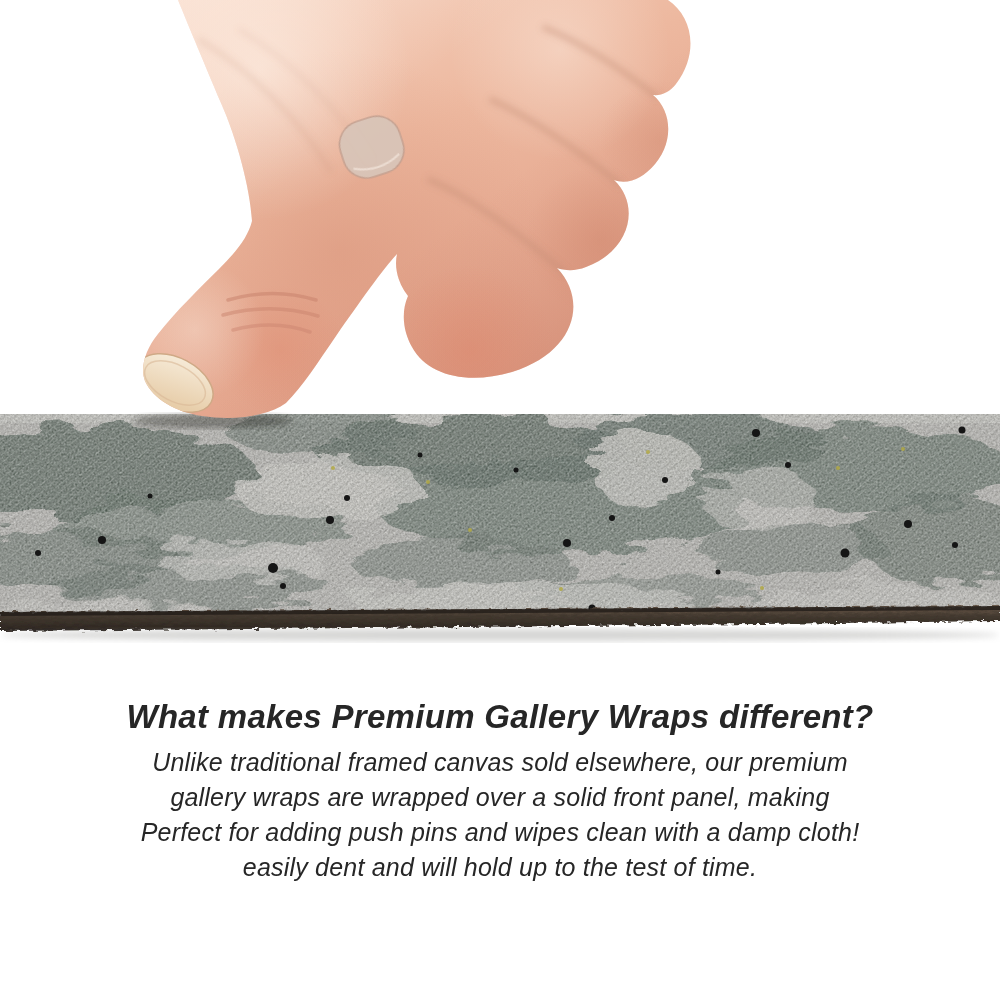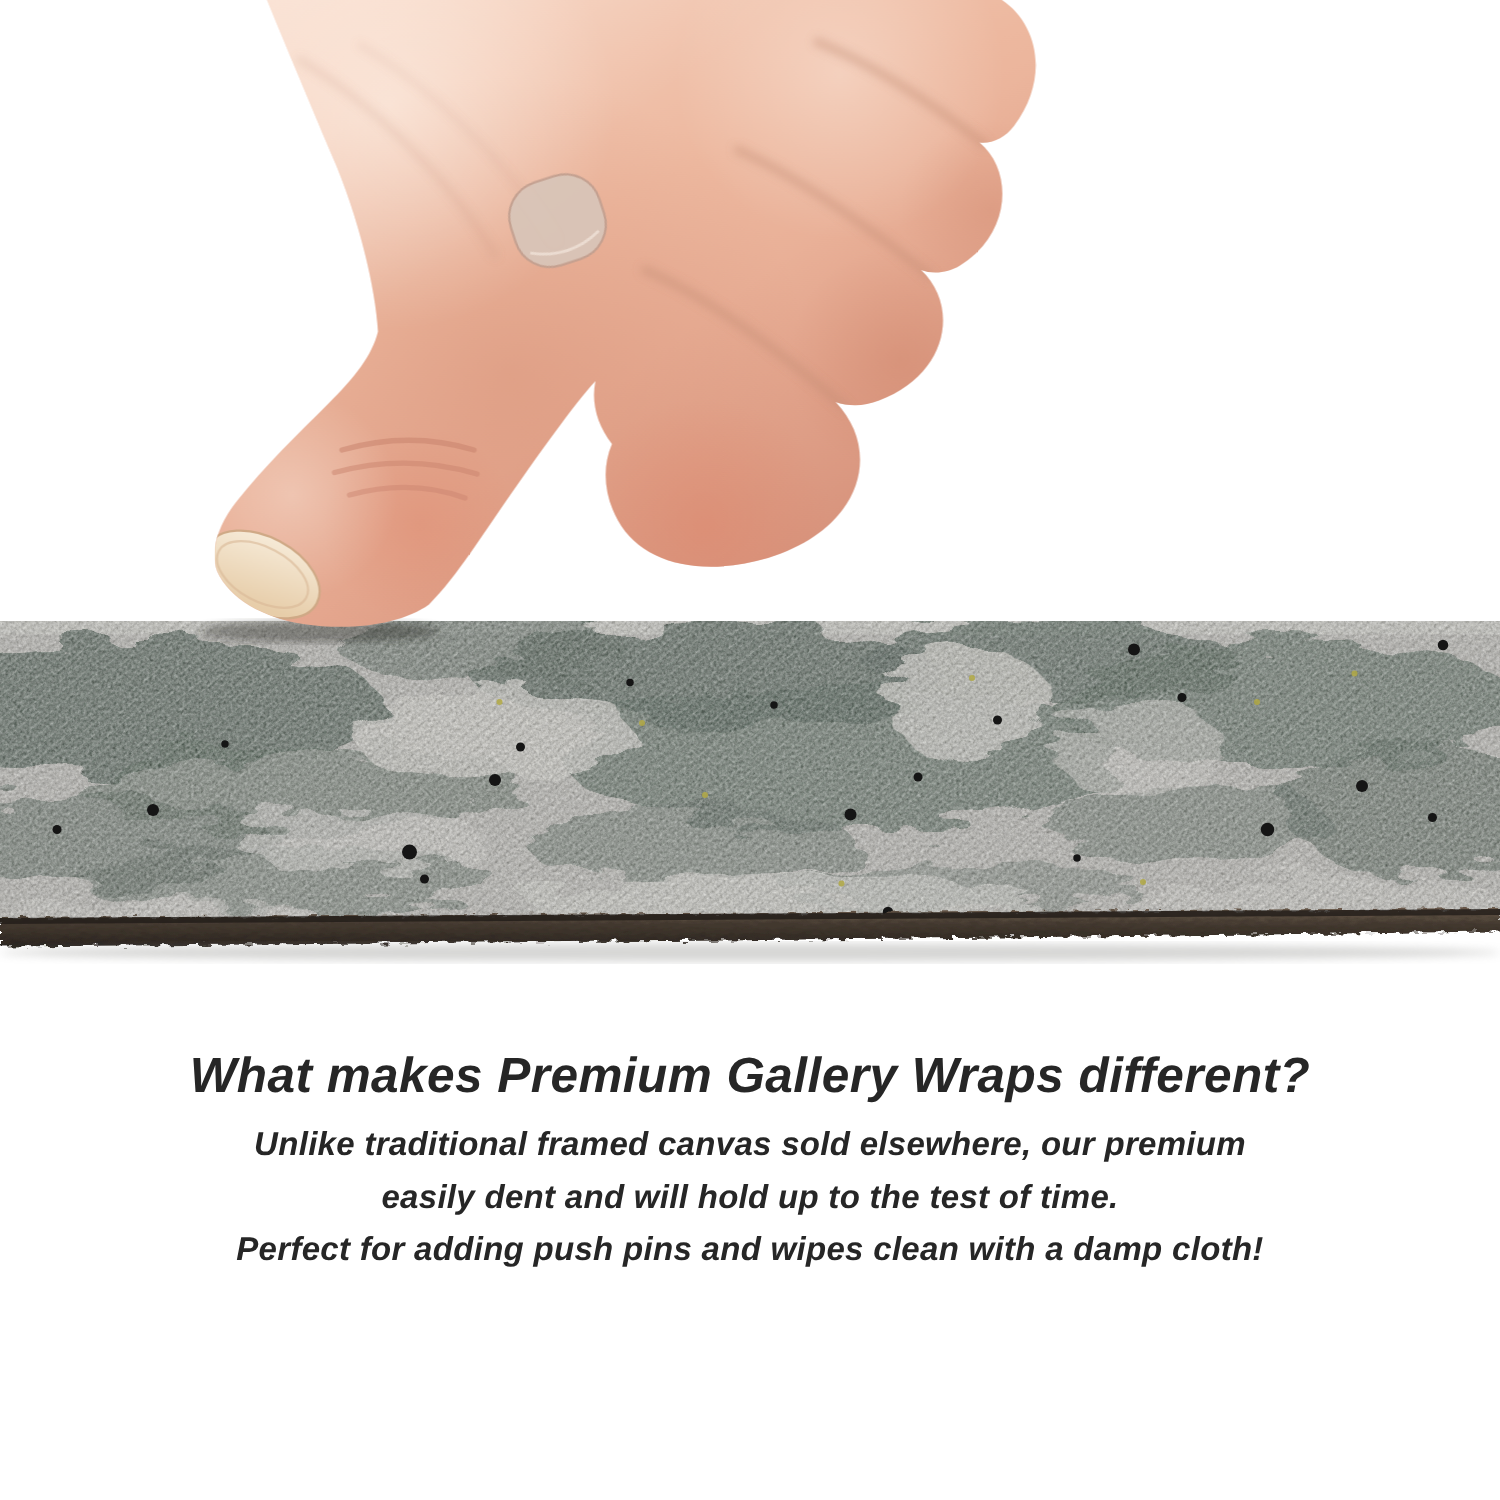--- a/index.html
+++ b/index.html
@@ -7,21 +7,21 @@
   .stage { position:relative; width:1000px; height:1000px; overflow:hidden; background:#ffffff; }
   svg.scene { position:absolute; top:0; left:0; display:block; }
   .caption {
     position:absolute; top:698px; left:0; width:1000px;
     text-align:center; color:#262626; font-style:italic;
   }
   .caption h2 {
     font-size:33px; font-weight:600; margin:0 0 9px 0; letter-spacing:0.3px;
   }
   .caption p {
-    font-size:22px; font-weight:700; line-height:35px; margin:0; letter-spacing:0.2px;
+    font-size:25px; font-weight:400; line-height:35px; margin:0; letter-spacing:0.2px;
   }
 </style>
 </head>
 <body>
 
 <div class="stage">
 
   <svg class="scene" width="1000" height="660" viewBox="0 0 1000 660">
     <defs>
       <linearGradient id="skin" x1="0" y1="0" x2="0.55" y2="1">
@@ -214,17 +214,18 @@
           <ellipse cx="175" cy="383" rx="41" ry="25" fill="url(#nailGrad)" stroke="#cfa986" stroke-width="1.5"></ellipse>
           <ellipse cx="175" cy="383" rx="33" ry="18" fill="none" stroke="#d8b896" stroke-width="1.5" opacity="0.6"></ellipse>
         </g>
       </g>
     </g>
   </svg>
 
   <div class="caption">
     <h2>What makes Premium Gallery Wraps different?</h2>
     <p>Unlike traditional framed canvas sold elsewhere, our premium</p>
+    <p>gallery wraps are wrapped over a solid front panel, making</p>
+    <p>Perfect for adding push pins and wipes clean with a damp cloth!</p>
     <p>easily dent and will hold up to the test of time.</p>
-    <p>Perfect for adding push pins and wipes clean with a damp cloth!</p>
   </div>
 
 </div>
 
 </body></html>

